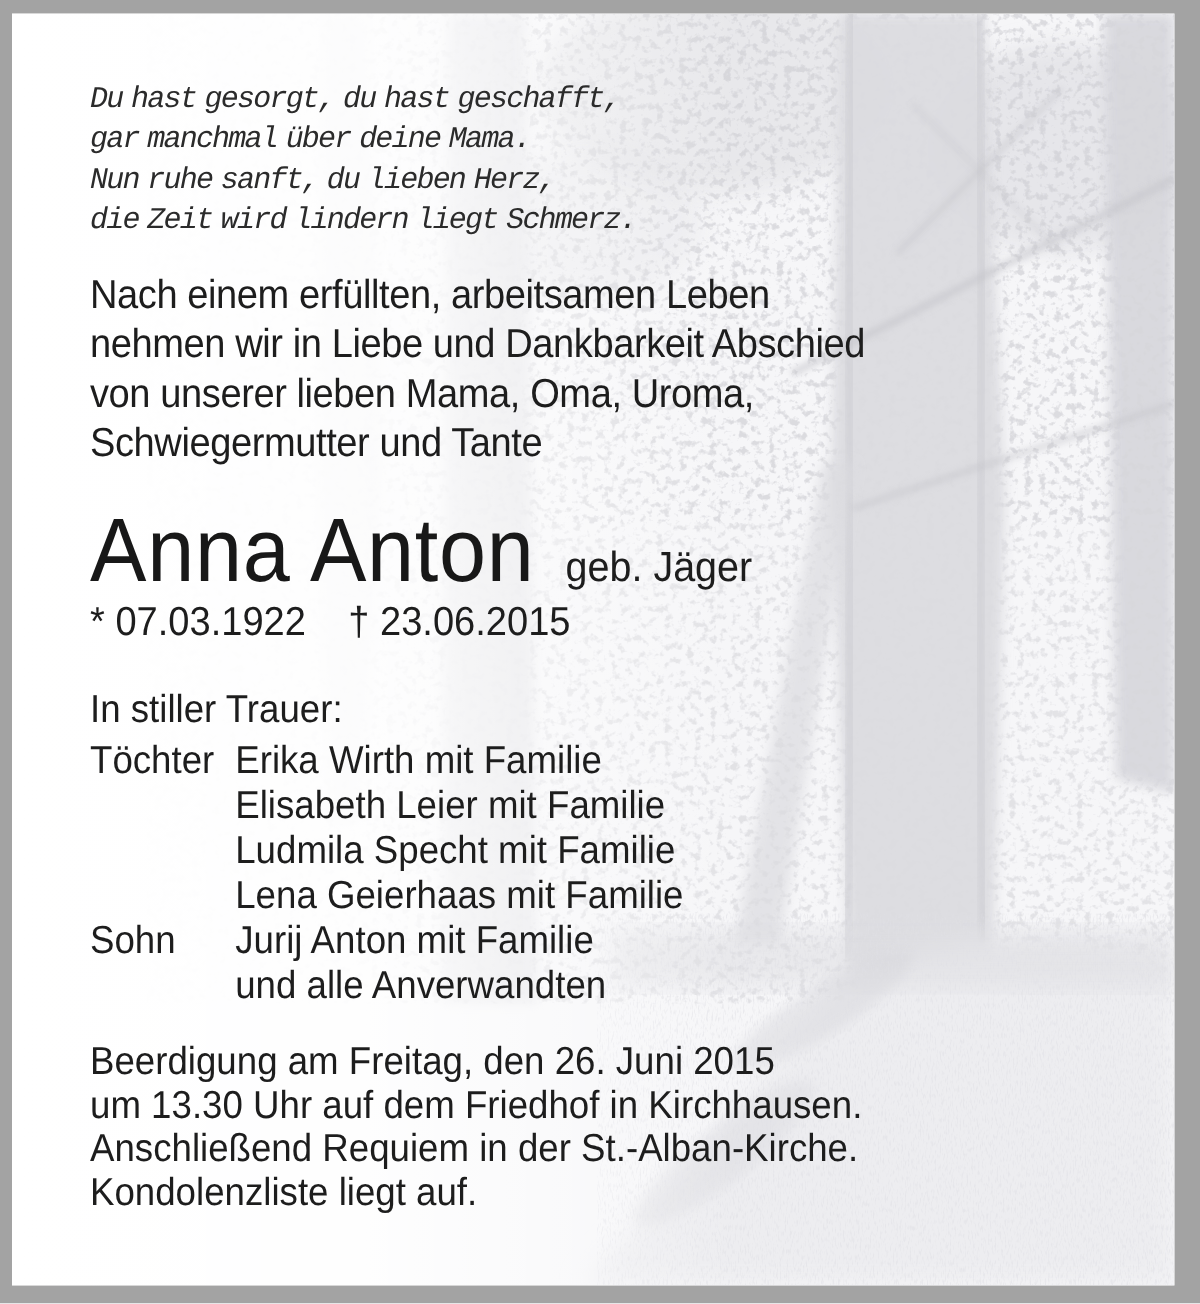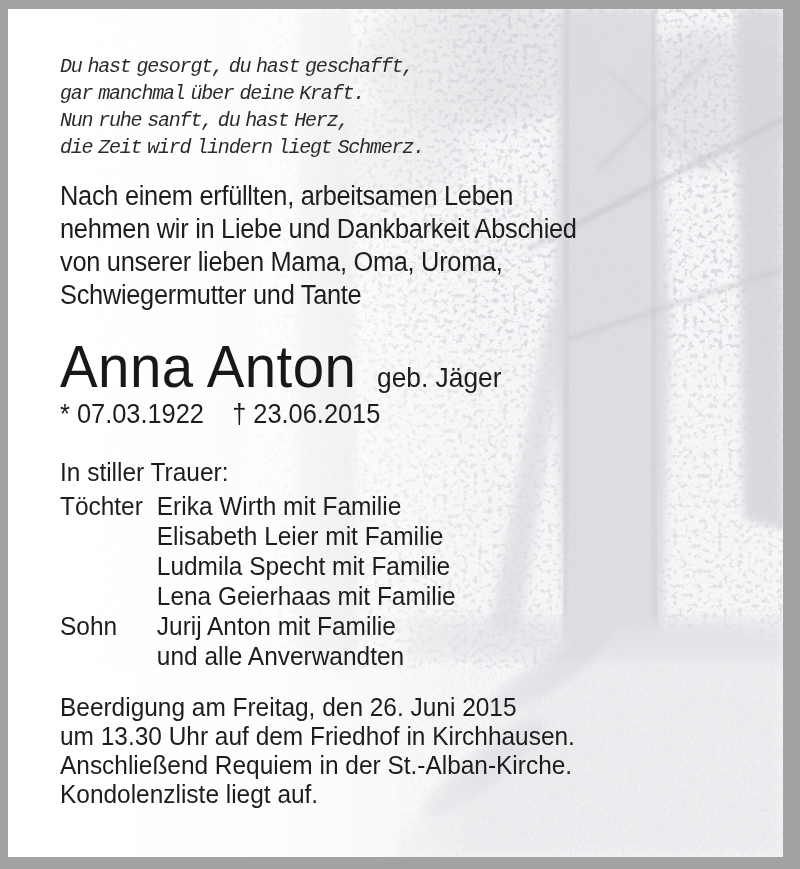--- a/index.html
+++ b/index.html
@@ -115,22 +115,22 @@
       <ellipse cx="475" cy="760" rx="75" ry="18" fill="#d8d8dd" opacity="0.4" filter="url(#b4)" transform="rotate(-38 475 760)"></ellipse>
       <rect x="390" y="600" width="385" height="248" filter="url(#grain)" opacity="0.5"></rect>
 
       <rect x="0" y="0" width="775" height="848" fill="url(#fadeL)"></rect>
     </svg>
 
     <div class="content">
 
       <div class="block poem">
         <div class="line">Du hast gesorgt, du hast geschafft,</div>
-        <div class="line">gar manchmal über deine Kraft.</div>
-        <div class="line">Nun ruhe sanft, du hast Herz,</div>
+        <div class="line">gar manchmal über deine Mama.</div>
+        <div class="line">Nun ruhe sanft, du lieben Herz,</div>
         <div class="line">die Zeit wird lindern liegt Schmerz.</div>
       </div>
 
       <div class="block intro">
         <div class="line">Nach einem erfüllten, arbeitsamen Leben</div>
         <div class="line">nehmen wir in Liebe und Dankbarkeit Abschied</div>
         <div class="line">von unserer lieben Mama, Oma, Uroma,</div>
         <div class="line">Schwiegermutter und Tante</div>
       </div>
 

